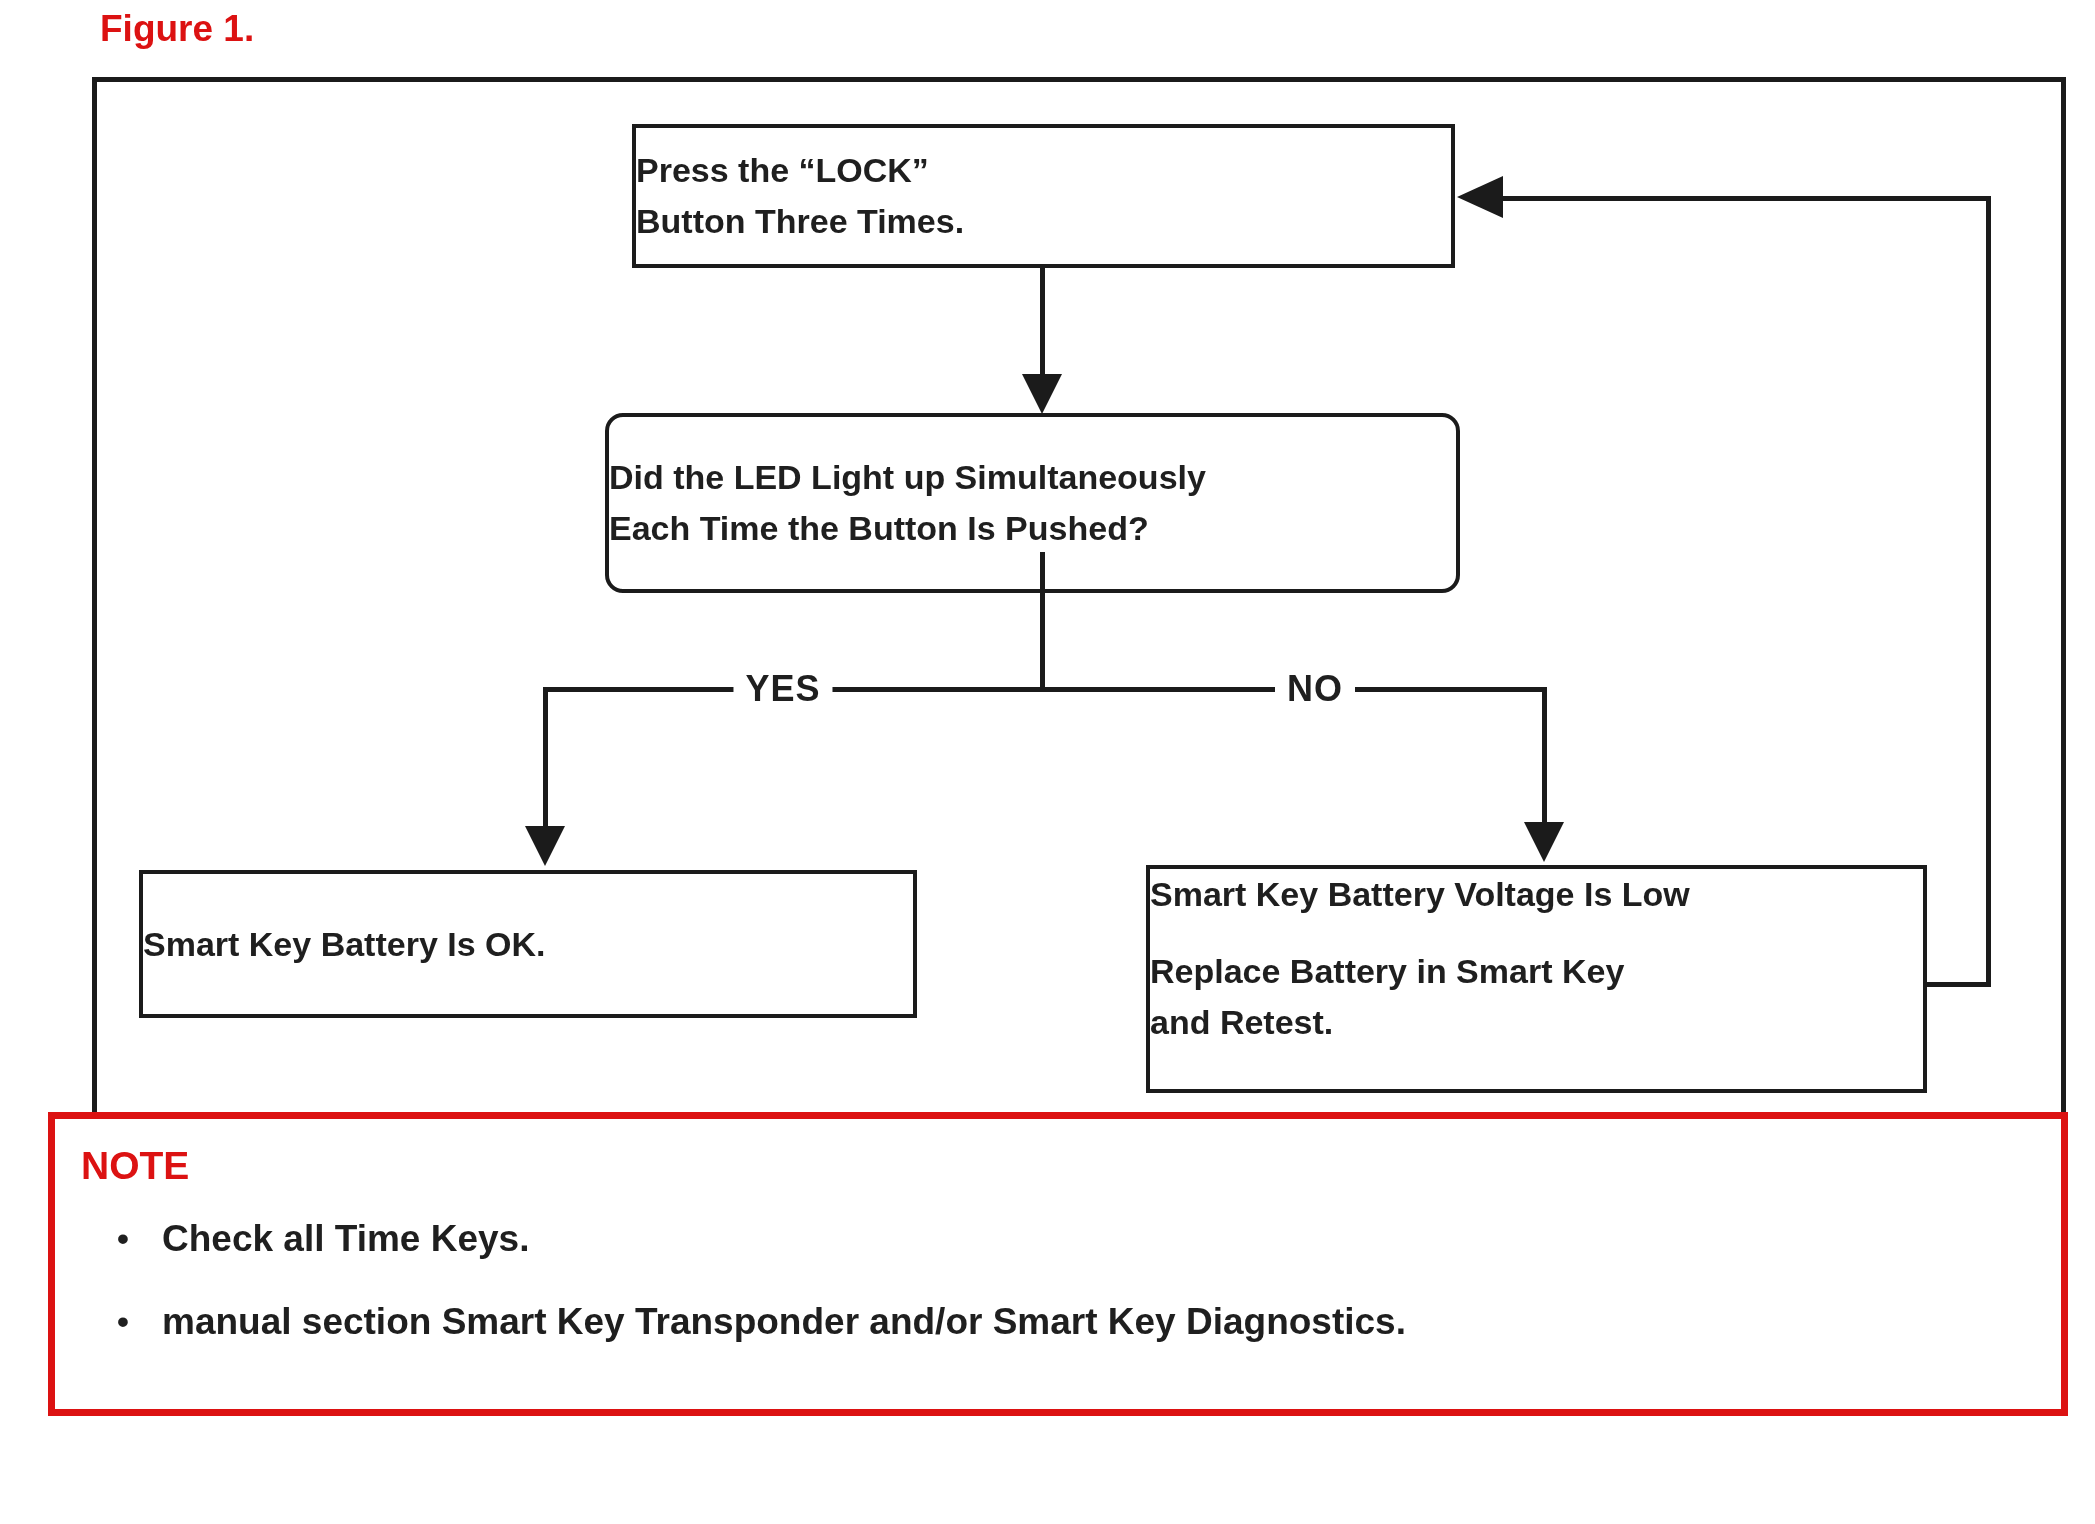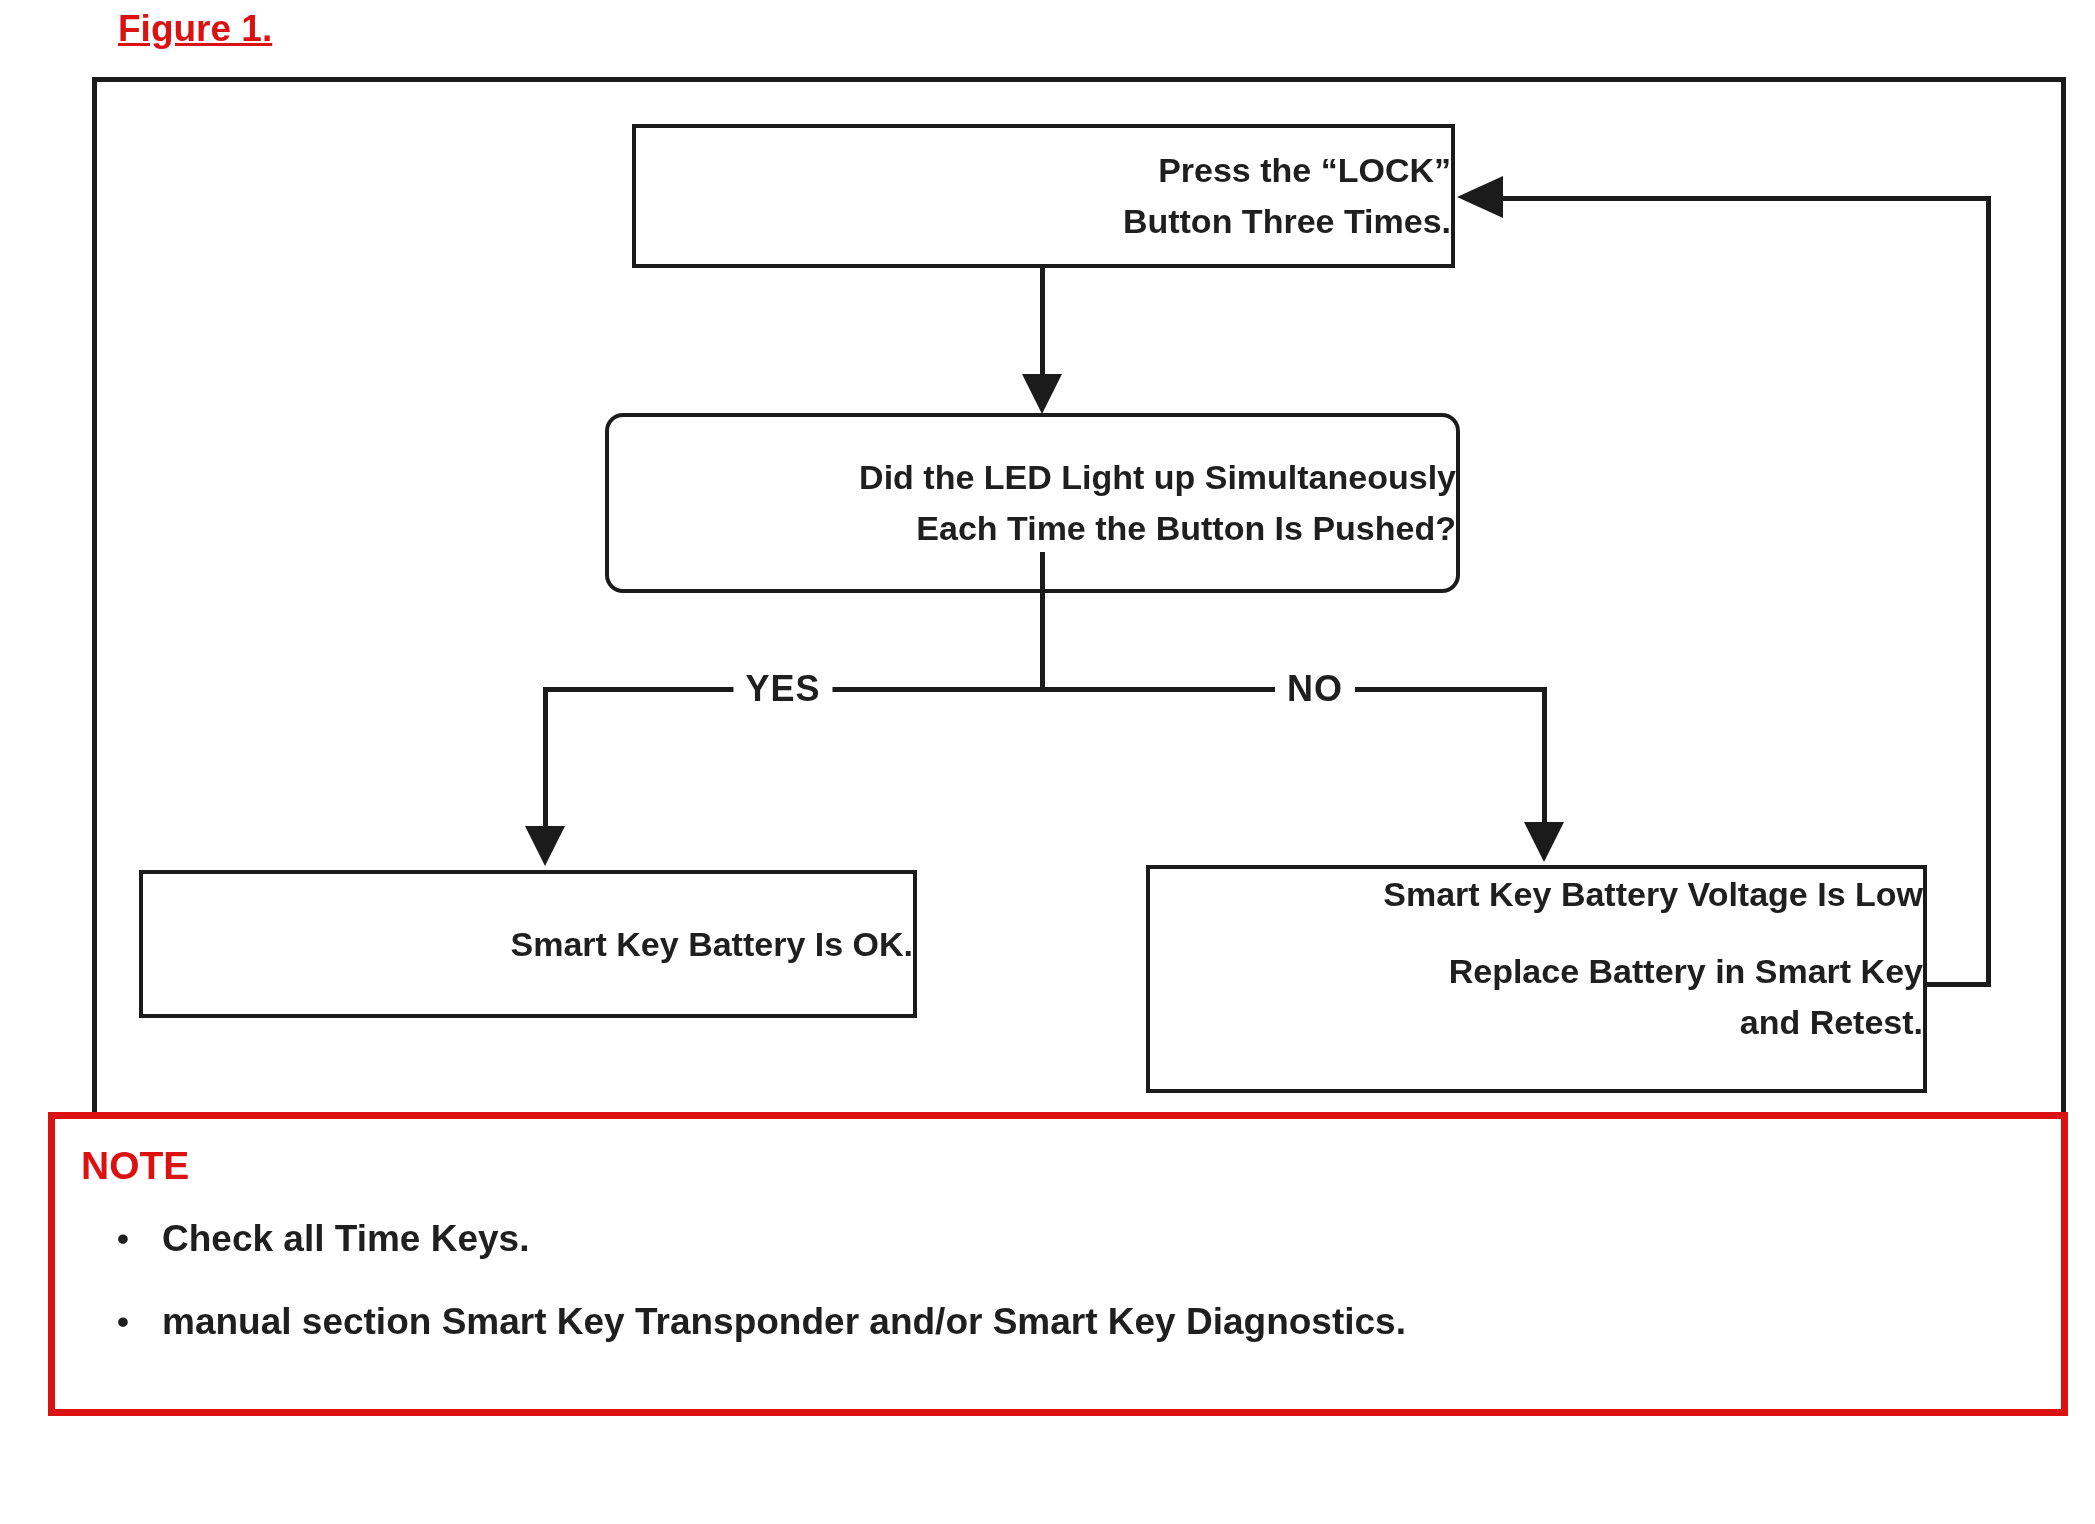--- a/index.html
+++ b/index.html
@@ -8,44 +8,43 @@
     width: 2095px;
     height: 1524px;
     background: var(--paper, #ffffff);
     font-family: "Liberation Sans", sans-serif;
     font-weight: bold;
     color: var(--text-black, #1f1f1f);
     overflow: hidden;
   }
   .caption {
     position: absolute;
-    left: 118px;
+    left: 100px;
     top: 8px;
     font-size: 37px;
     color: var(--accent-red, #dc1212);
-    text-decoration: underline;
   }
   .frame {
     position: absolute;
     left: 92px;
     top: 77px;
     width: 1974px;
     height: 1057px;
     border: 5px solid var(--line-black, #1b1b1b);
     box-sizing: border-box;
     background: #ffffff;
   }
   .node {
     position: absolute;
     border: 4px solid var(--line-black, #1b1b1b);
     box-sizing: border-box;
     background: #ffffff;
     display: flex;
     flex-direction: column;
-    align-items: flex-end;
+    align-items: flex-start;
     justify-content: center;
     text-align: center;
     font-size: 34px;
     line-height: 1.5;
   }
   #node-start    { left: 632px;  top: 124px; width: 823px; height: 144px; }
   #node-question { left: 605px;  top: 413px; width: 855px; height: 180px; border-radius: 18px; }
   #node-yes      { left: 139px;  top: 870px; width: 778px; height: 148px; }
   #node-no       { left: 1146px; top: 865px; width: 781px; height: 228px;
                    justify-content: flex-start; }

